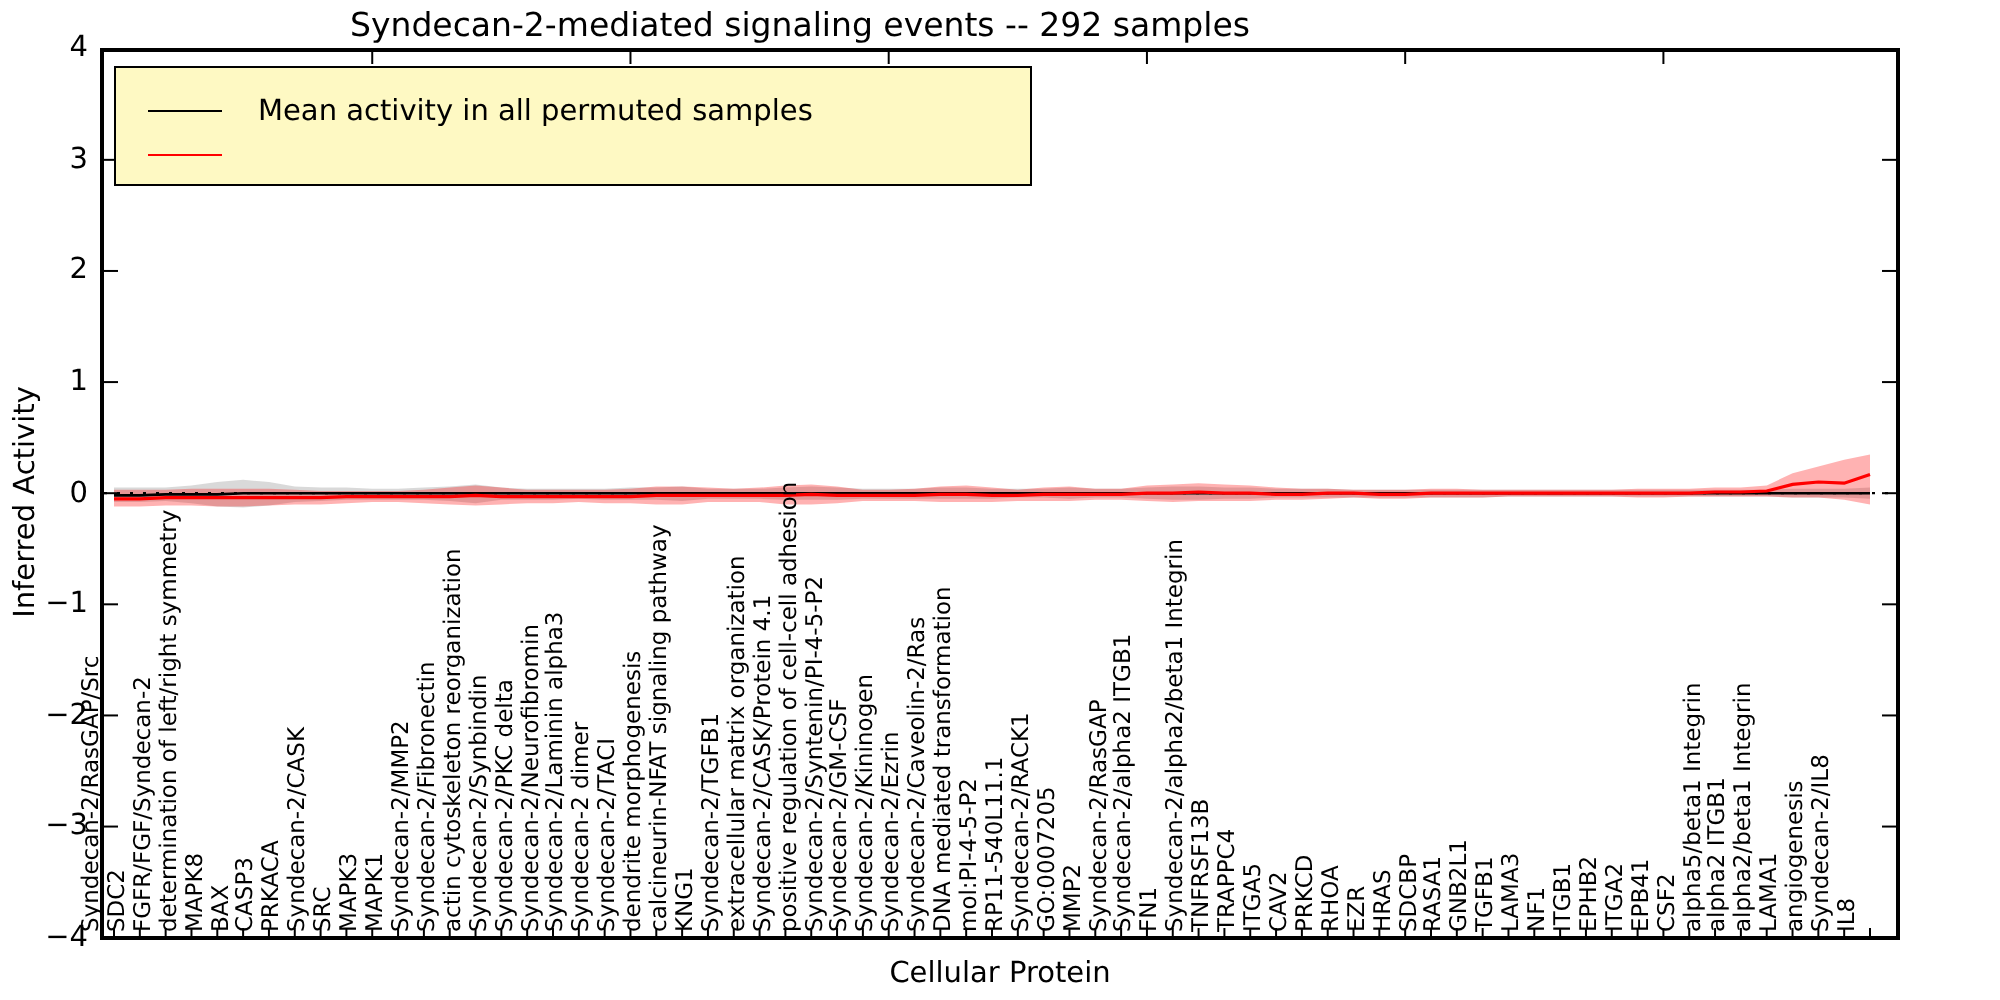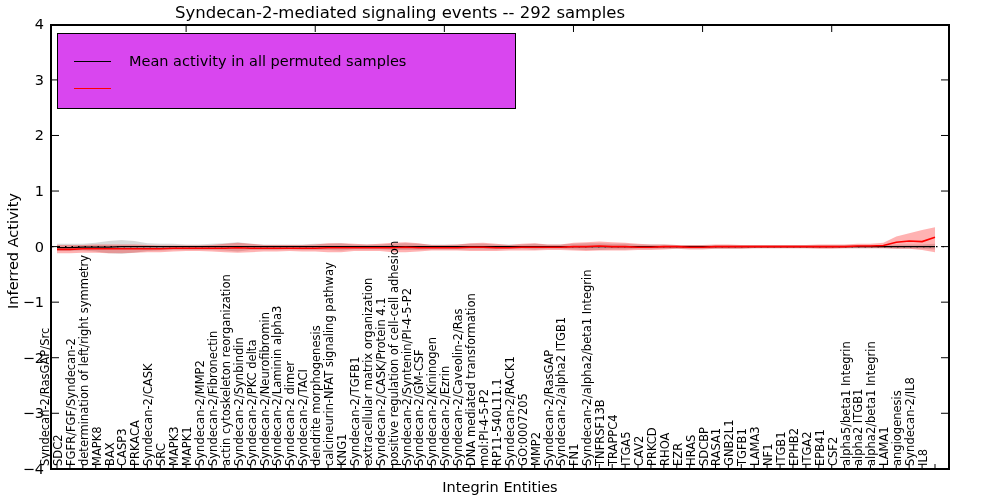--- a/index.html
+++ b/index.html
@@ -6,22 +6,22 @@
   #stage{position:relative;width:1000px;height:500px;background:#ffffff;overflow:hidden;
          font-family:"DejaVu Sans","Liberation Sans",sans-serif;color:#000;}
   .title{position:absolute;left:0;top:3px;width:800px;text-align:center;font-size:16.5px;}
   .xlabel{position:absolute;left:0;top:479px;width:1000px;text-align:center;font-size:14.5px;}
   .ylabel{position:absolute;left:-57px;top:243px;width:140px;text-align:center;font-size:14.5px;
           transform:rotate(-90deg);transform-origin:center;}
   #plot-svg{position:absolute;left:50px;top:24px;}
   .ytick-label{position:absolute;left:10px;width:34px;text-align:right;font-size:14.5px;line-height:18px;}
   .ent-label{position:absolute;white-space:nowrap;font-size:11.5px;line-height:12px;
              transform:rotate(-90deg);transform-origin:0 100%;}
-  .legend{position:absolute;left:57px;top:33px;width:459px;height:76px;border:1.6px solid #000;
-          background:#d946ef;display:flex;flex-direction:column;justify-content:space-evenly;box-sizing:border-box;}
+  .legend{position:absolute;left:57px;top:33px;width:459px;height:60px;border:1.6px solid #000;
+          background:#fef9c3;display:flex;flex-direction:column;justify-content:space-evenly;box-sizing:border-box;}
   .legend-row{display:flex;align-items:center;}
   .legend-swatch{width:37px;height:0;border-top:1.7px solid #000;margin-left:16px;margin-right:18px;flex:none;}
   .legend-label{font-size:14.5px;}
 </style>
 </head>
 <body>
 
 <div id="stage">
   <div class="title">Syndecan-2-mediated signaling events -- 292 samples</div>
 
@@ -204,21 +204,21 @@
       <span class="ent-label" style="left: 851.529px; top: 454px;">alpha5/beta1 Integrin</span>
       <span class="ent-label" style="left: 864.441px; top: 454px;">alpha2 ITGB1</span>
       <span class="ent-label" style="left: 877.353px; top: 454px;">alpha2/beta1 Integrin</span>
       <span class="ent-label" style="left: 890.265px; top: 454px;">LAMA1</span>
       <span class="ent-label" style="left: 903.176px; top: 454px;">angiogenesis</span>
       <span class="ent-label" style="left: 916.088px; top: 454px;">Syndecan-2/IL8</span>
       <span class="ent-label" style="left: 929px; top: 454px;">IL8</span>
     </div>
 
   <div class="ylabel">Inferred Activity</div>
-  <div class="xlabel">Integrin Entities</div>
+  <div class="xlabel">Cellular Protein</div>
 
   <div class="legend">
     <div class="legend-row">
       <span class="legend-swatch" style="border-top-color: rgb(0, 0, 0);"></span>
       <span class="legend-label">Mean activity in all permuted samples</span>
     </div>
     <div class="legend-row">
       <span class="legend-swatch" style="border-top-color: rgb(255, 0, 0);"></span>
     </div>
   </div>

